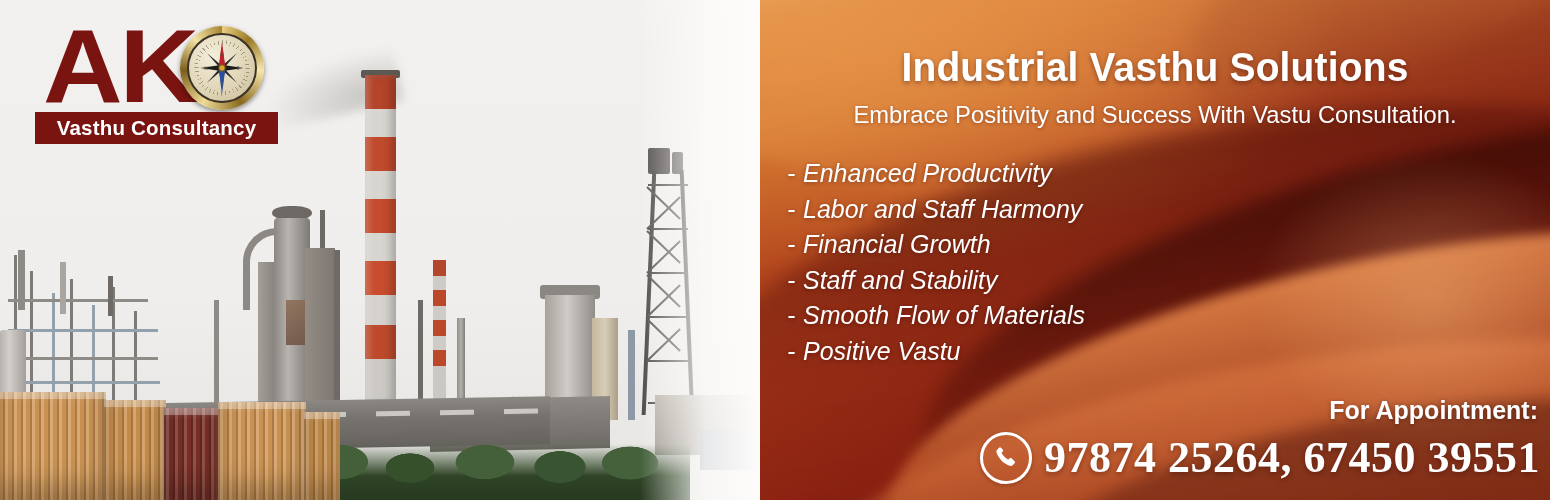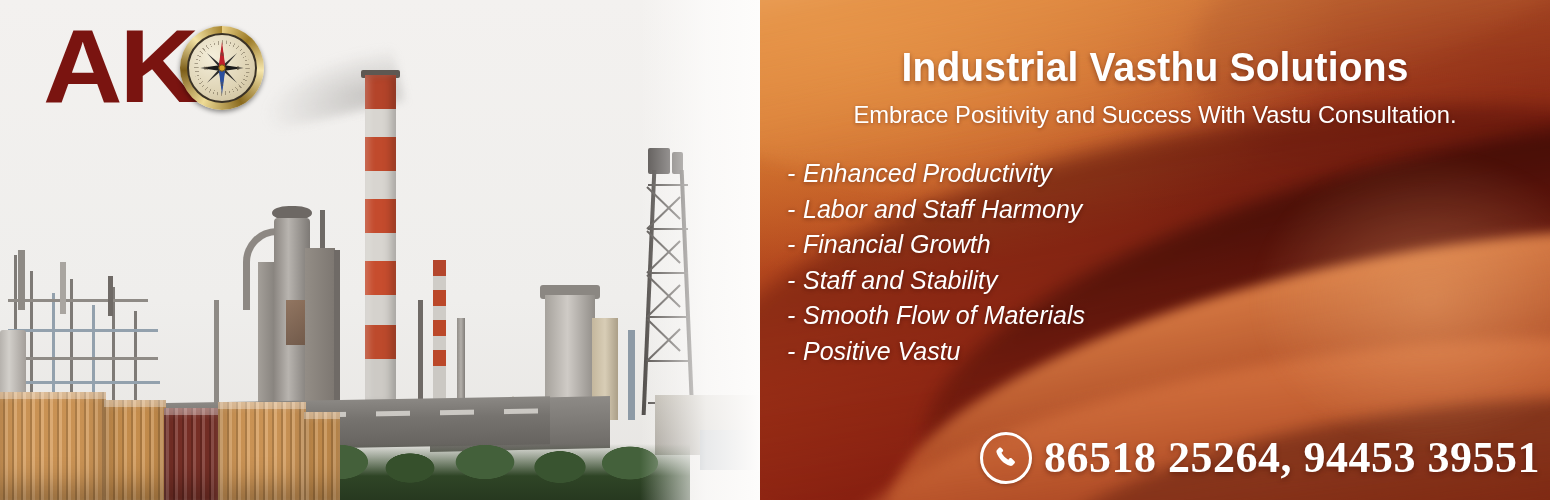--- a/index.html
+++ b/index.html
@@ -427,28 +427,29 @@
           <span class="dash">-</span><span>Staff and Stability</span>
         </li>
         <li>
           <span class="dash">-</span><span>Smooth Flow of Materials</span>
         </li>
         <li>
           <span class="dash">-</span><span>Positive Vastu</span>
         </li>
       </ul>
 
+      <div class="appt">For Appointment:</div>
 
       <div class="phone-row">
         <span class="phone-icon">
           <svg width="26" height="26" viewBox="0 0 24 24" aria-hidden="true">
             <path fill="#ffffff" d="M7.4 2.6c-.5-.5-1.3-.5-1.8 0L3.9 4.3c-.7.7-.9 1.7-.6 2.6.9 2.8 2.5 5.4 4.7 7.6 2.2 2.2 4.8 3.8 7.6 4.7.9.3 1.9.1 2.6-.6l1.7-1.7c.5-.5.5-1.3 0-1.8l-2.8-2.8c-.5-.5-1.3-.5-1.8 0l-1.2 1.2c-1.3-.7-2.5-1.6-3.6-2.7-1.1-1.1-2-2.3-2.7-3.6l1.2-1.2c.5-.5.5-1.3 0-1.8L7.4 2.6z"></path>
           </svg>
         </span>
-        <span class="phone-num">86518 25264, 94453 39551</span>
+        <span class="phone-num">97874 25264, 67450 39551</span>
       </div>
     </div>
   </div>
 
   <div class="logo">
     <div class="logo-ak">AK</div>
 
     <div class="compass">
       <div class="compass-inner">
         <div class="compass-ticks"></div>
@@ -467,15 +468,18 @@
           <polygon points="35,63 38.6,35 31.4,35" fill="#2b4f9e"></polygon>
           <circle cx="35" cy="35" r="3.4" fill="#d8a62c" stroke="#6b4f12" stroke-width="1"></circle>
           <text x="35" y="22" fill="#5a4f3c" font-size="5" text-anchor="middle" font-family="DejaVu Sans, sans-serif">N</text>
           <text x="35" y="54" fill="#5a4f3c" font-size="5" text-anchor="middle" font-family="DejaVu Sans, sans-serif">S</text>
           <text x="52" y="37" fill="#5a4f3c" font-size="5" text-anchor="middle" font-family="DejaVu Sans, sans-serif">E</text>
           <text x="18" y="37" fill="#5a4f3c" font-size="5" text-anchor="middle" font-family="DejaVu Sans, sans-serif">W</text>
         </svg>
       </div>
     </div>
 
+    <div class="logo-bar">
+      <span>Vasthu Consultancy</span>
+    </div>
   </div>
 
 </div>
 
 </body></html>

